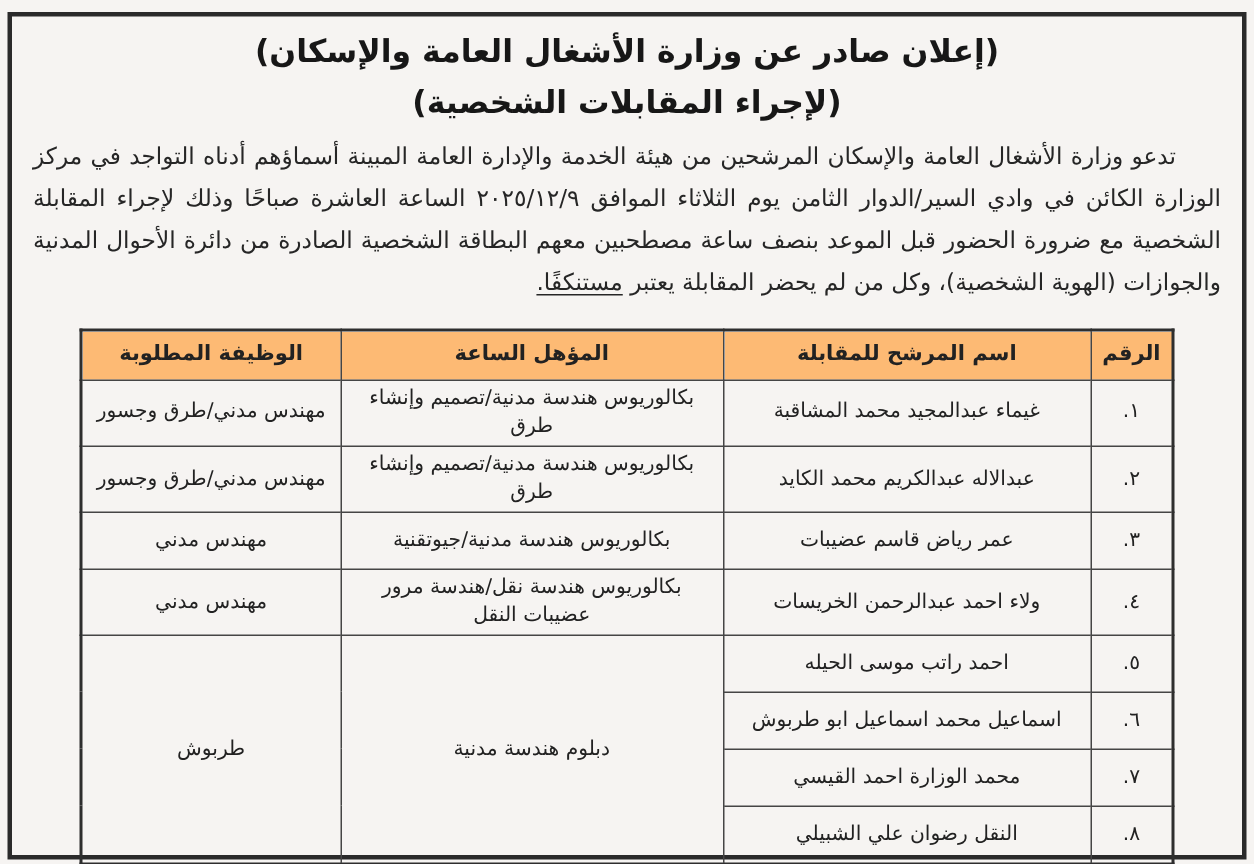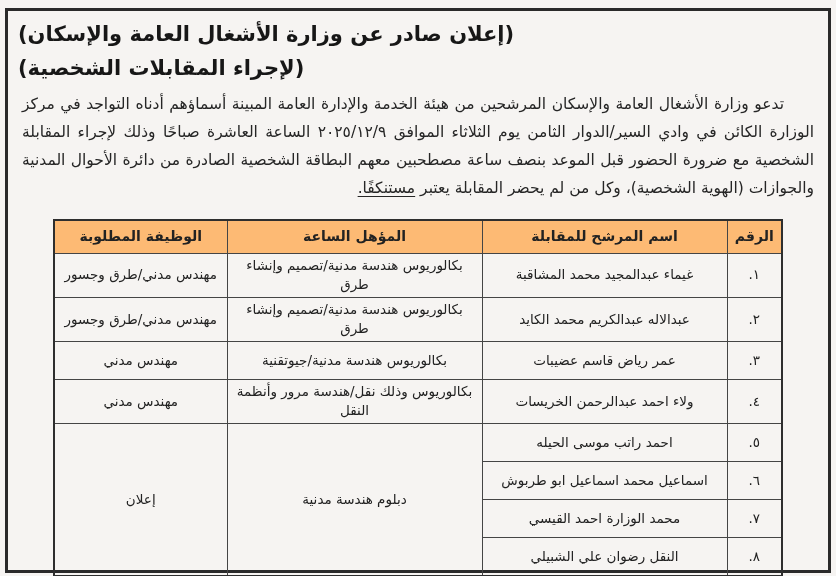--- a/index.html
+++ b/index.html
@@ -15,21 +15,21 @@
     direction:rtl;
   }
   .outer-frame{
     position:absolute;
     top:8px;left:5px;right:5px;bottom:3px;
     border:3px solid #2a2a2a;
     box-sizing:border-box;
     padding:4px 10px 0 10px;
   }
   .title{
-    text-align:left;
+    text-align:center;
     font-weight:bold;
     color:#171717;
     font-size:21px;
     line-height:1.62;
     margin-top:2px;
   }
   .body-text{
     direction:rtl;
     text-align:justify;
     color:#262626;
@@ -116,28 +116,28 @@
         </tr>
         <tr>
           <td>٣.</td>
           <td>عمر رياض قاسم عضيبات</td>
           <td>بكالوريوس هندسة مدنية/جيوتقنية</td>
           <td>مهندس مدني</td>
         </tr>
         <tr>
           <td>٤.</td>
           <td>ولاء احمد عبدالرحمن الخريسات</td>
-          <td>بكالوريوس وذلك نقل/هندسة مرور وأنظمة النقل</td>
+          <td>بكالوريوس هندسة نقل/هندسة مرور عضيبات النقل</td>
           <td>مهندس مدني</td>
         </tr>
         <tr>
           <td>٥.</td>
           <td>احمد راتب موسى الحيله</td>
           <td rowspan="4">دبلوم هندسة مدنية</td>
-          <td rowspan="4">إعلان</td>
+          <td rowspan="4">طربوش</td>
         </tr>
         <tr>
           <td>٦.</td>
           <td>اسماعيل محمد اسماعيل ابو طربوش</td>
         </tr>
         <tr>
           <td>٧.</td>
           <td>محمد الوزارة احمد القيسي</td>
         </tr>
         <tr>

